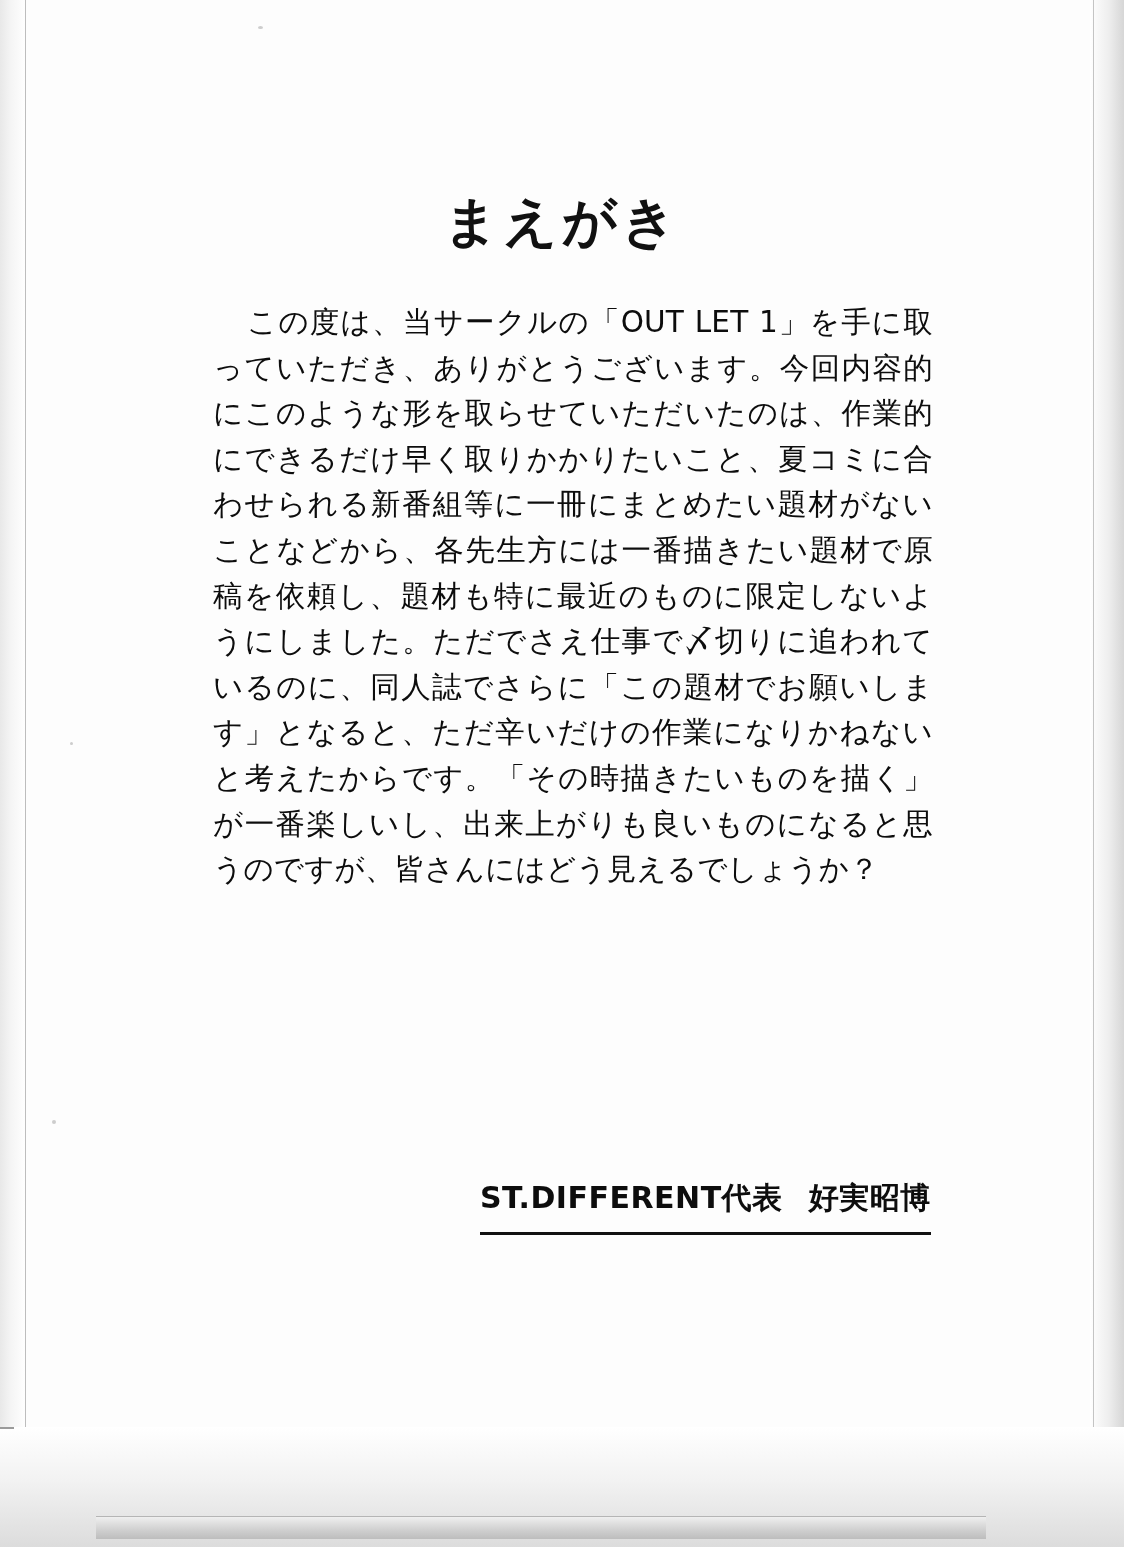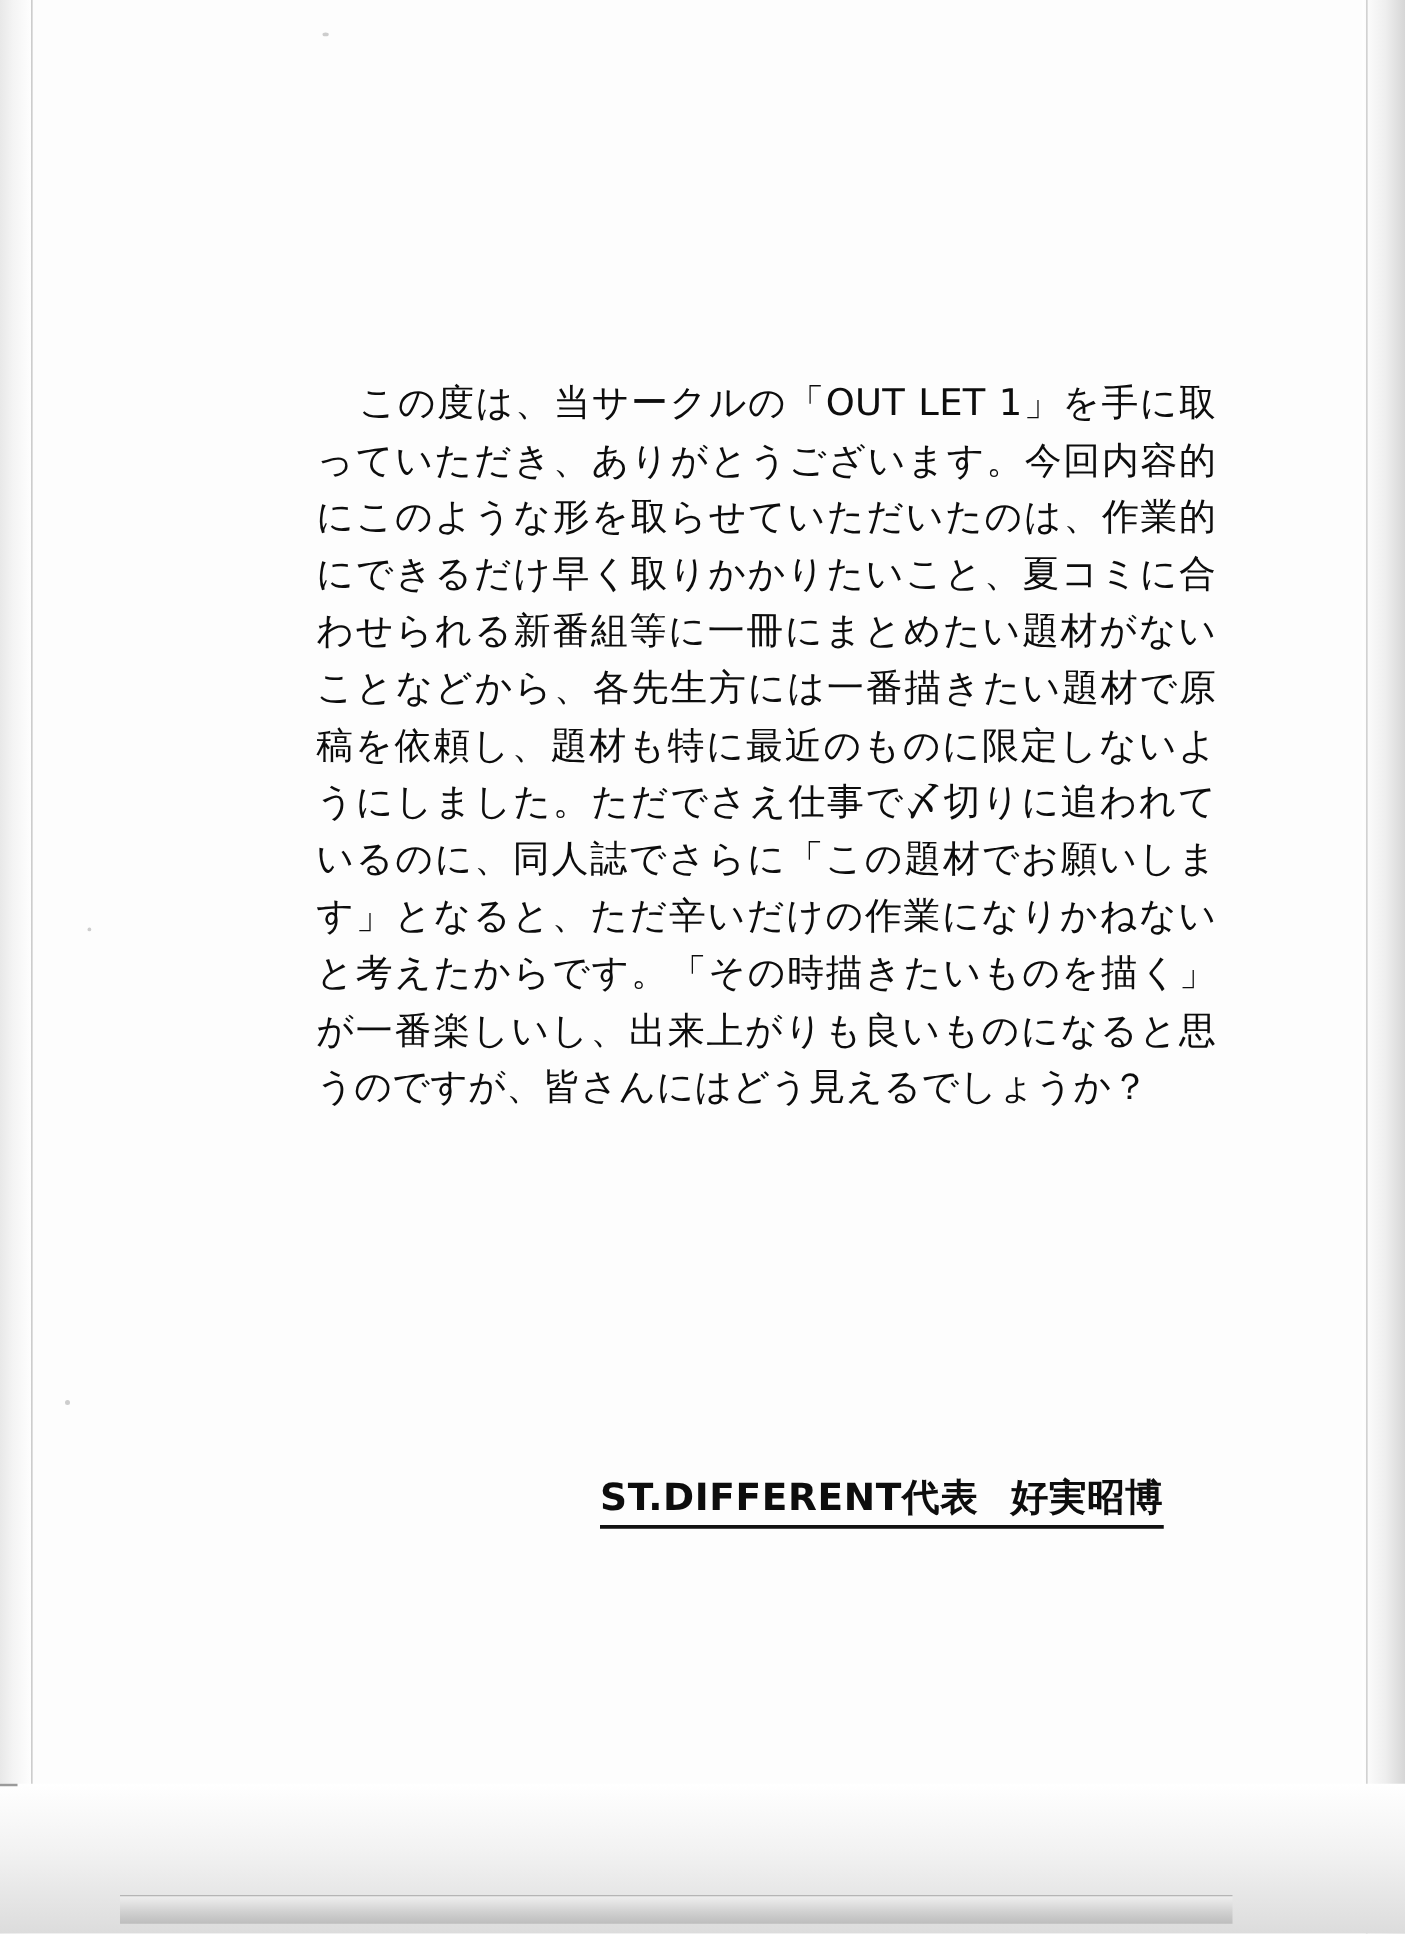--- a/index.html
+++ b/index.html
@@ -104,35 +104,34 @@
     position: absolute;
     left: 213px;
     top: 300px;
     width: 720px;
     font-size: 29.5px;
     line-height: 45.6px;
     color: #0d0d0d;
     font-weight: 500;
     letter-spacing: 0.2px;
     text-align: justify;
-    margin-left: 40px;
   }
   .para {
     margin: 0 0 0 0;
     text-indent: 34px;
   }
   .signature {
     position: absolute;
     left: 480px;
     top: 1178px;
     font-size: 30px;
     font-weight: bold;
     color: #0d0d0d;
     border-bottom: 3px solid #111111;
-    padding-bottom: 1px;
+    padding-bottom: 13px;
     letter-spacing: 0.5px;
     white-space: nowrap;
   }
   .sig-gap {
     display: inline-block;
     width: 26px;
   }
 </style>
 </head>
 <body>
@@ -146,20 +145,21 @@
   <div class="edge-bottom"></div>
   <div class="bottom-strip"></div>
   <div class="corner-notch"></div>
 
   <div class="speck" style="left:258px; top:26px; width:5px; height:3px;"></div>
   <div class="speck" style="left:52px; top:1120px; width:4px; height:4px;"></div>
   <div class="speck" style="left:70px; top:742px; width:3px; height:3px;"></div>
 
   <div class="content">
 
+    <div class="doc-title">まえがき</div>
 
     <div class="body-text">
       <p class="para">この度は、当サークルの「OUT LET 1」を手に取っていただき、ありがとうございます。今回内容的にこのような形を取らせていただいたのは、作業的にできるだけ早く取りかかりたいこと、夏コミに合わせられる新番組等に一冊にまとめたい題材がないことなどから、各先生方には一番描きたい題材で原稿を依頼し、題材も特に最近のものに限定しないようにしました。ただでさえ仕事で〆切りに追われているのに、同人誌でさらに「この題材でお願いします」となると、ただ辛いだけの作業になりかねないと考えたからです。「その時描きたいものを描く」が一番楽しいし、出来上がりも良いものになると思うのですが、皆さんにはどう見えるでしょうか？</p>
     </div>
 
     <div class="signature">
       <span>ST.DIFFERENT代表</span><span class="sig-gap"></span><span>好実昭博</span>
     </div>
 
   </div>

